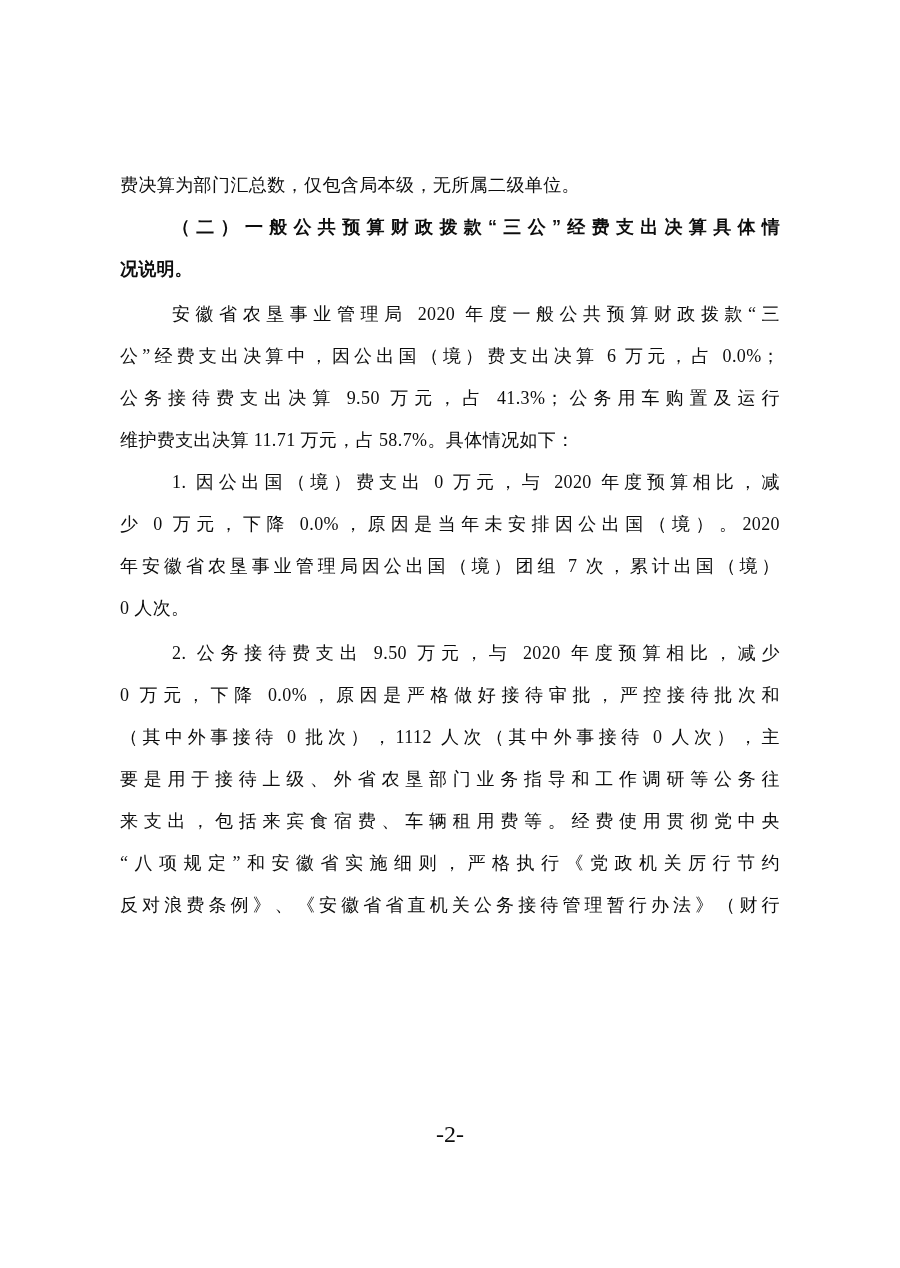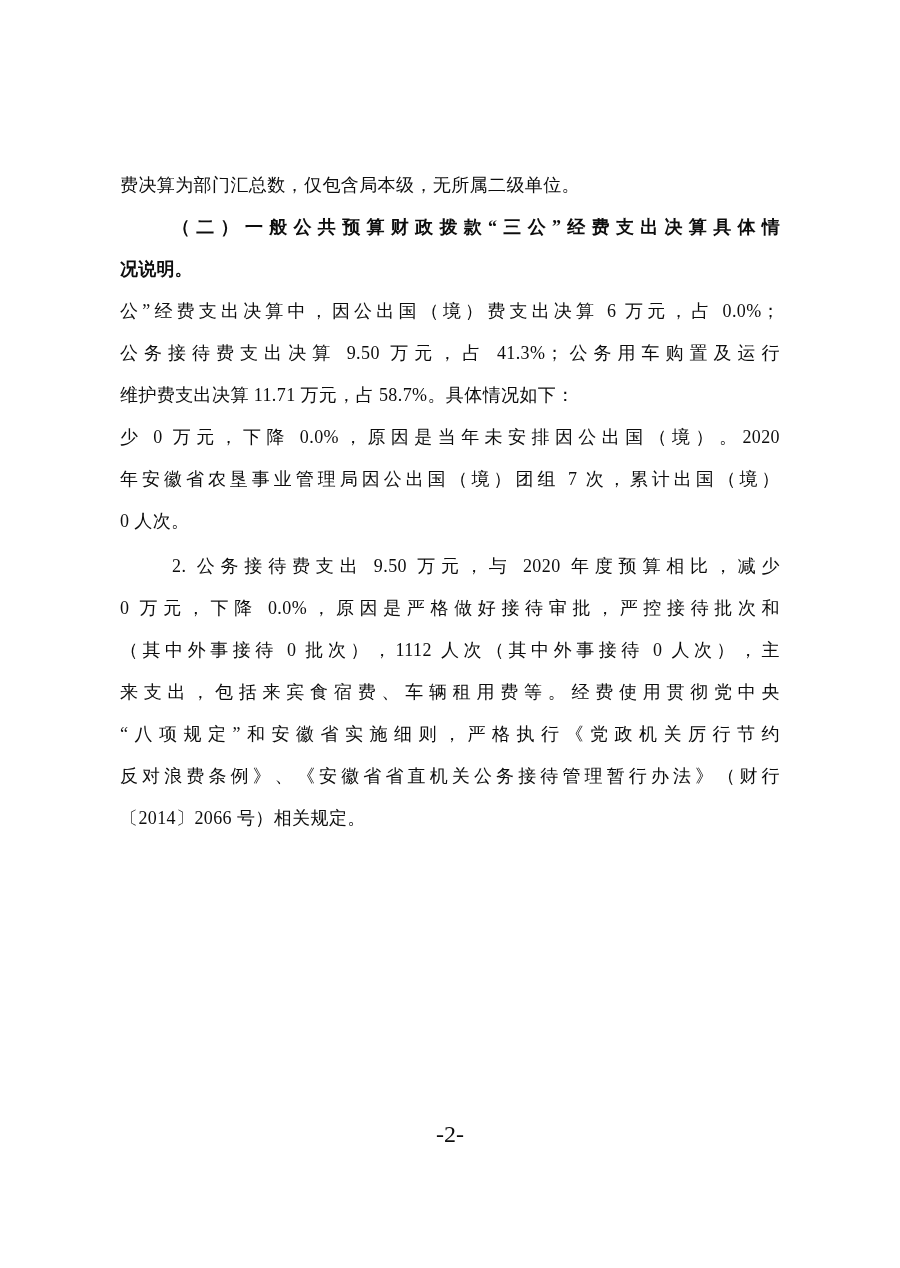--- a/index.html
+++ b/index.html
@@ -33,21 +33,21 @@
   }
   .line.nojust {
     text-align: left;
     text-align-last: left;
   }
   .line.indent {
     padding-left: 52px;
   }
   .line.bold {
     font-weight: 700;
-    font-family: Liberation Serif, serif;
+    font-family: Liberation Sans, sans-serif;
     letter-spacing: 0.2px;
   }
   .line.para {
     margin-top: 3px;
   }
   .footer {
     position: absolute;
     top: 1122px;
     left: 0;
     width: 100%;
@@ -59,28 +59,30 @@
   }
 </style>
 </head>
 <body>
 
 <div class="page">
   <div class="doc-body" id="doc-body">
       <div class="line nojust">费决算为部门汇总数，仅包含局本级，无所属二级单位。</div>
       <div class="line indent bold">（二）一般公共预算财政拨款“三公”经费支出决算具体情</div>
       <div class="line bold nojust">况说明。</div>
+      <div class="line indent para">安徽省农垦事业管理局 2020 年度一般公共预算财政拨款“三</div>
       <div class="line">公”经费支出决算中，因公出国（境）费支出决算 6 万元，占 0.0%；</div>
       <div class="line">公务接待费支出决算 9.50 万元，占 41.3%；公务用车购置及运行</div>
       <div class="line nojust">维护费支出决算 11.71 万元，占 58.7%。具体情况如下：</div>
+      <div class="line indent">1. 因公出国（境）费支出 0 万元，与 2020 年度预算相比，减</div>
       <div class="line">少 0 万元，下降 0.0%，原因是当年未安排因公出国（境）。2020</div>
       <div class="line">年安徽省农垦事业管理局因公出国（境）团组 7 次，累计出国（境）</div>
       <div class="line nojust">0 人次。</div>
       <div class="line indent para">2. 公务接待费支出 9.50 万元，与 2020 年度预算相比，减少</div>
       <div class="line">0 万元，下降 0.0%，原因是严格做好接待审批，严控接待批次和</div>
       <div class="line">（其中外事接待 0 批次），1112 人次（其中外事接待 0 人次），主</div>
+      <div class="line">要是用于接待上级、外省农垦部门业务指导和工作调研等公务往</div>
       <div class="line">来支出，包括来宾食宿费、车辆租用费等。经费使用贯彻党中央</div>
       <div class="line">“八项规定”和安徽省实施细则，严格执行《党政机关厉行节约</div>
       <div class="line">反对浪费条例》、《安徽省省直机关公务接待管理暂行办法》（财行</div>
-      <div class="line nojust">〔2014〕2066 号）相关规定。</div>
     </div>
   <div class="footer">-2-</div>
 </div>
 
 </body></html>

